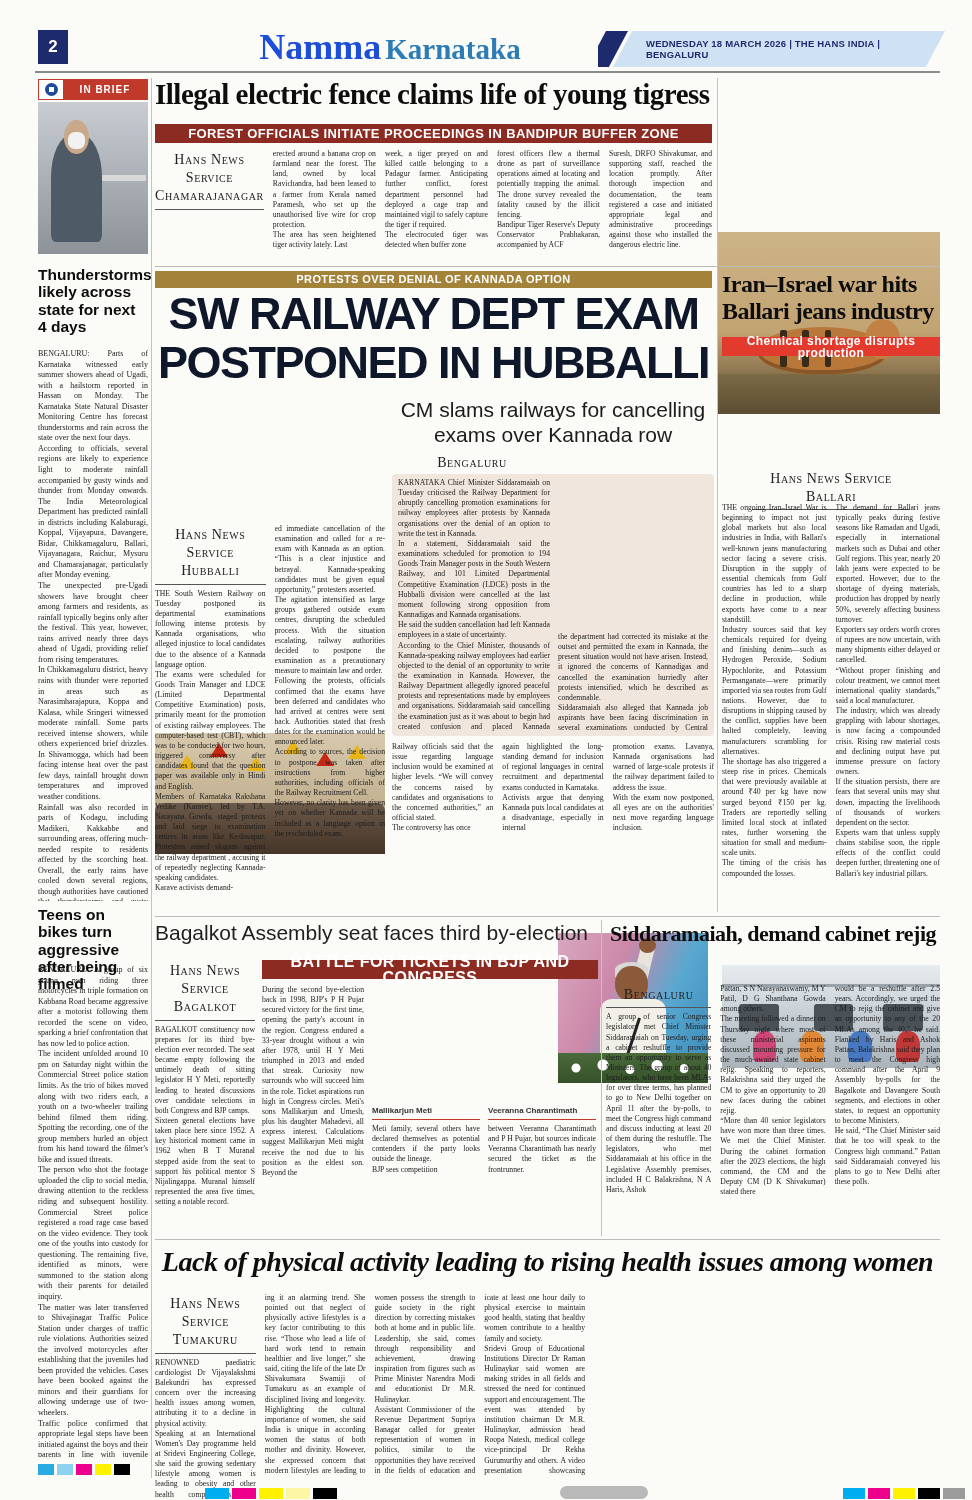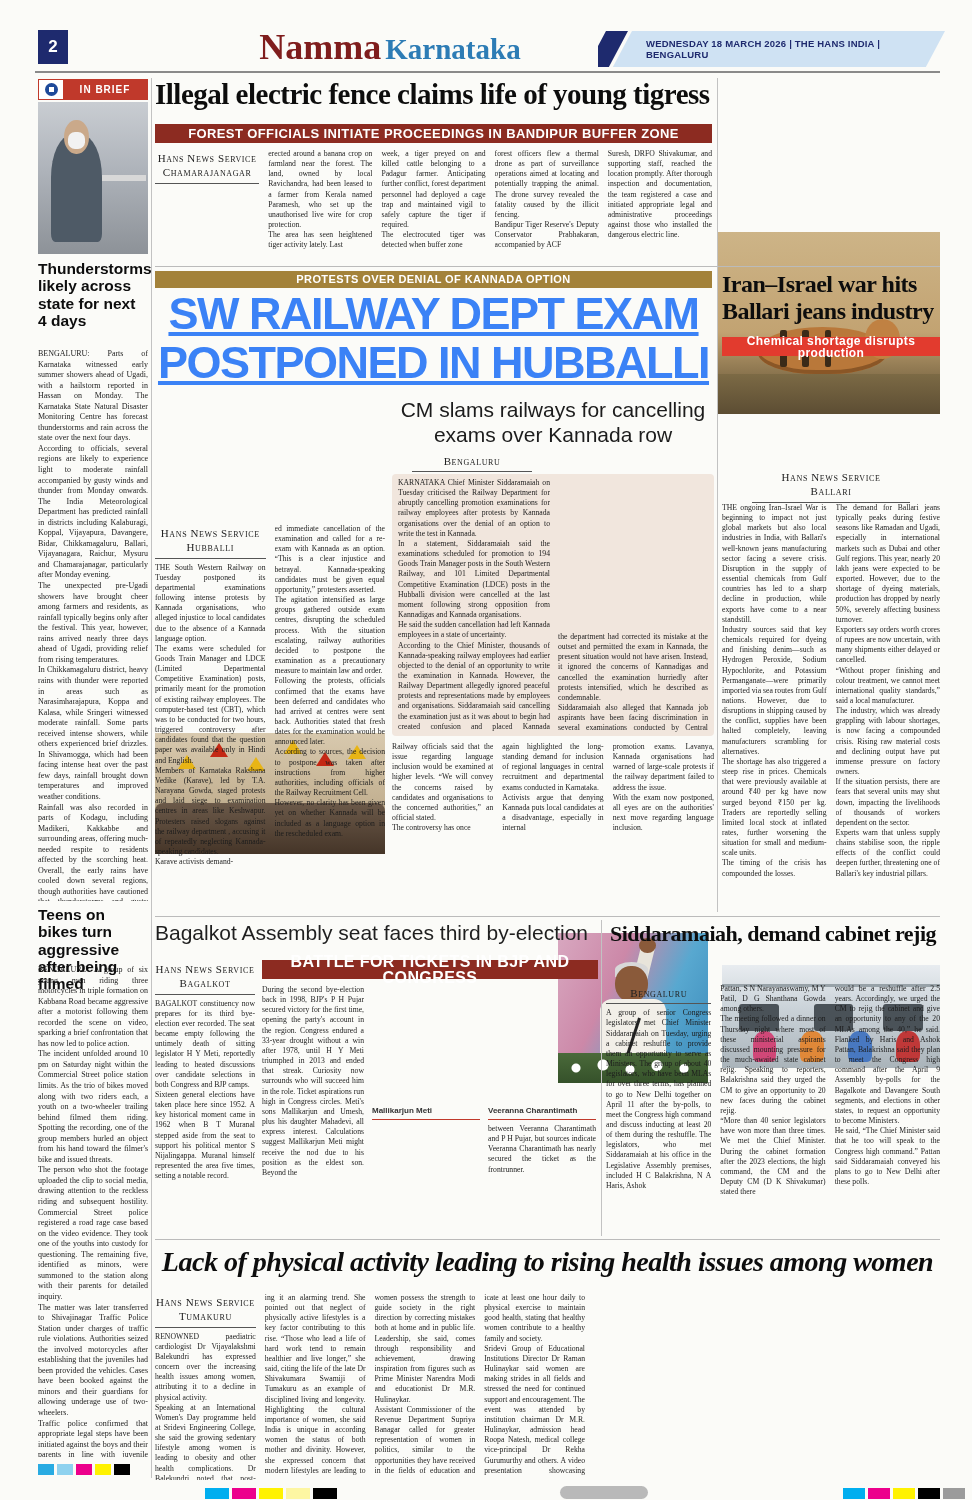--- a/index.html
+++ b/index.html
@@ -1,21 +1,21 @@
 <!DOCTYPE html>
 <html><head>
 <meta charset="utf-8">
 <style>
   html,body{margin:0;padding:0;background:#e8e8e4;}
   #page{position:relative;width:972px;height:1500px;background:#fbfbf8;margin:0 auto;overflow:hidden;
         font-family:"Liberation Serif",serif;color:#161616;}
   .abs{position:absolute;}
   .bt{font:7.7px/1.32 "Liberation Serif",serif;text-align:justify;white-space:pre-line;overflow:hidden;color:#1c1c1c;}
   .bt-lg{font-size:8px;}
-  .byl{font-family:"Liberation Serif",serif;font-variant:small-caps;text-align:center;font-size:11px;
+  .byl{font-family:"Liberation Serif",serif;font-variant:small-caps;text-align:center;font-size:14px;
        letter-spacing:.6px;color:#222;line-height:1.3;padding:2px 0 3px;border-bottom:1px solid #555;margin-bottom:4px;}
   .byl .loc{display:block;}
   .kicker{color:#fff;font:bold 12px/1 "Liberation Sans",sans-serif;letter-spacing:.4px;
           display:flex;align-items:center;justify-content:center;text-align:center;}
   .maroon{background:#8c2b21;}
   .gold{background:#a3823a;}
   .redbar{background:#e23b2e;}
   .serifhead{font-family:"Liberation Serif",serif;font-weight:bold;color:#0d0d0d;}
   .sanslight{font-family:"Liberation Sans",sans-serif;font-weight:400;color:#1f1f1f;}
   .rule-h{background:#999;}
@@ -61,21 +61,21 @@
   .ph-fact .w3{left:58%;background:#4878c0}.ph-fact .w4{left:80%;background:#c03838}
 </style>
 </head>
 <body>
 
 <div id="page">
 
   <div class="abs" style="left:38px;top:30px;width:30px;height:34px;background:#1e2a6e;color:#fff;display:flex;align-items:center;justify-content:center;font:bold 17px 'Liberation Sans',sans-serif;">2</div>
 
   <div class="abs" style="left:210px;top:26px;width:360px;text-align:center;white-space:nowrap;">
-    <span style="font:bold 36px 'Liberation Serif',serif;color:#7f1d1d;">Namma</span>
+    <span style="font:bold 36px 'Liberation Serif',serif;color:#1d4ed8;">Namma</span>
     <span style="font:bold 29px 'Liberation Serif',serif;color:#2d7cb5;">Karnataka</span>
   </div>
 
   <div class="abs" style="left:598px;top:31px;width:347px;height:36px;overflow:hidden;">
     <div class="abs" style="left:34px;top:0;width:313px;height:36px;background:#cfe2f3;transform:skewX(-28deg);transform-origin:top left;"></div>
     <div class="abs" style="left:8px;top:0;width:22px;height:36px;background:#1e2a6e;transform:skewX(-28deg);transform-origin:top left;"></div>
     <div class="abs" style="left:48px;top:0;width:295px;height:36px;display:flex;align-items:center;justify-content:center;font:bold 9.5px 'Liberation Sans',sans-serif;color:#1e2a6e;letter-spacing:.2px;">WEDNESDAY 18 MARCH 2026 | THE HANS INDIA | BENGALURU</div>
   </div>
 
   <div class="abs rule-h" style="left:35px;top:71px;width:905px;height:2px;background:#8a8a8a;"></div>
@@ -91,21 +91,21 @@
     <div style="flex:1;background:#c0392b;color:#fff;display:flex;align-items:center;justify-content:center;font:bold 10px 'Liberation Sans',sans-serif;letter-spacing:1px;">IN BRIEF</div>
   </div>
 
   <div class="abs photo ph-brief" style="left:38px;top:102px;width:110px;height:152px;">
     <div class="fig"></div>
       <div class="head"></div>
       <div class="mask"></div>
       <div class="rail"></div>
   </div>
 
-  <div class="abs" style="left:38px;top:260px;width:110px;height:84px;font:bold 15.5px/1.12 'Liberation Sans',sans-serif;color:#0d0d0d;">Thunderstorms likely across state for next 4 days</div>
+  <div class="abs" style="left:38px;top:266px;width:110px;height:84px;font:bold 15.5px/1.12 'Liberation Sans',sans-serif;color:#0d0d0d;">Thunderstorms likely across state for next 4 days</div>
   <div class="abs bt bt-lg" style="left:38px;top:349px;width:110px;height:552px;">BENGALURU: Parts of Karnataka witnessed early summer showers ahead of Ugadi, with a hailstorm reported in Hassan on Monday. The Karnataka State Natural Disaster Monitoring Centre has forecast thunderstorms and rain across the state over the next four days.
 According to officials, several regions are likely to experience light to moderate rainfall accompanied by gusty winds and thunder from Monday onwards. The India Meteorological Department has predicted rainfall in districts including Kalaburagi, Koppal, Vijayapura, Davangere, Bidar, Chikkamagaluru, Ballari, Vijayanagara, Raichur, Mysuru and Chamarajanagar, particularly after Monday evening.
 The unexpected pre-Ugadi showers have brought cheer among farmers and residents, as rainfall typically begins only after the festival. This year, however, rains arrived nearly three days ahead of Ugadi, providing relief from rising temperatures.
 In Chikkamagaluru district, heavy rains with thunder were reported in areas such as Narasimharajapura, Koppa and Kalasa, while Sringeri witnessed moderate rainfall. Some parts received intense showers, while others experienced brief drizzles. In Shivamogga, which had been facing intense heat over the past few days, rainfall brought down temperatures and improved weather conditions.
 Rainfall was also recorded in parts of Kodagu, including Madikeri, Kakkabbe and surrounding areas, offering much-needed respite to residents affected by the scorching heat. Overall, the early rains have cooled down several regions, though authorities have cautioned that thunderstorms and gusty winds are likely to continue across Karnataka in the coming days.</div>
 
   <div class="abs" style="left:38px;top:906px;width:110px;height:55px;font:bold 15.5px/1.12 'Liberation Sans',sans-serif;color:#0d0d0d;">Teens on bikes turn aggressive after being filmed</div>
   <div class="abs bt bt-lg" style="left:38px;top:965px;width:110px;height:492px;">BENGALURU: A group of six young men riding three motorcycles in triple formation on Kabbana Road became aggressive after a motorist following them recorded the scene on video, sparking a brief confrontation that has now led to police action.
 The incident unfolded around 10 pm on Saturday night within the Commercial Street police station limits. As the trio of bikes moved along with two riders each, a youth on a two-wheeler trailing behind filmed them riding. Spotting the recording, one of the group members hurled an object from his hand toward the filmer's bike and issued threats.
 The person who shot the footage uploaded the clip to social media, drawing attention to the reckless riding and subsequent hostility. Commercial Street police registered a road rage case based on the video evidence. They took one of the youths into custody for questioning. The remaining five, identified as minors, were summoned to the station along with their parents for detailed inquiry.
@@ -139,21 +139,21 @@
       <div class="body"></div>
       <div class="hd"></div>
       <div class="st1"></div>
       <div class="st2"></div>
       <div class="st3"></div>
   </div>
 
   <div class="abs rule-h" style="left:155px;top:266px;width:785px;height:1px;background:#bbb;"></div>
 
   <div class="abs kicker gold" style="left:155px;top:271px;width:557px;height:17px;font-size:11px;">PROTESTS OVER DENIAL OF KANNADA OPTION</div>
-  <div class="abs" style="left:155px;top:290px;width:557px;height:104px;text-align:center;font:900 45px/1.08 'Liberation Sans',sans-serif;color:#3b82f6;letter-spacing:-1.5px;text-decoration:underline;">
+  <div class="abs" style="left:155px;top:290px;width:557px;height:104px;text-align:center;font:900 45px/1.08 'Liberation Sans',sans-serif;color:#0f172a;letter-spacing:-1.5px;">
     <div>SW RAILWAY DEPT EXAM</div>
     <div>POSTPONED IN HUBBALLI</div>
   </div>
 
   <div class="abs photo ph-protest" style="left:155px;top:399px;width:230px;height:121px;">
     <div class="crowd"></div>
     <div class="flag fy" style="left:10%;top:18%;"></div>
       <div class="flag fr" style="left:24%;top:8%;"></div>
     <div class="flag fy" style="left:40%;top:20%;"></div>
       <div class="flag fy" style="left:56%;top:6%;"></div>
@@ -258,20 +258,22 @@
     </div>
     <div class="bt" style="height:240px;">BAGALKOT constituency now prepares for its third bye-election ever recorded. The seat became empty following the untimely death of sitting legislator H Y Meti, reportedly leading to heated discussions over candidate selections in both Congress and BJP camps.
 Sixteen general elections have taken place here since 1952. A key historical moment came in 1962 when B T Muranal stepped aside from the seat to support his political mentor S Nijalingappa. Muranal himself represented the area five times, setting a notable record.</div>
   </div>
 
   <div class="abs kicker maroon" style="left:262px;top:960px;width:336px;height:19px;font-size:16px;">BATTLE FOR TICKETS IN BJP AND CONGRESS</div>
 
   <div class="abs bt" style="left:262px;top:985px;width:102px;height:250px;">During the second bye-election back in 1998, BJP's P H Pujar secured victory for the first time, opening the party's account in the region. Congress endured a 33-year drought without a win after 1978, until H Y Meti triumphed in 2013 and ended that streak. Curiosity now surrounds who will succeed him in the role. Ticket aspirations run high in Congress circles. Meti's sons Mallikarjun and Umesh, plus his daughter Mahadevi, all express interest. Calculations suggest Mallikarjun Meti might receive the nod due to his position as the eldest son. Beyond the</div>
 
   <div class="abs cap" style="left:372px;top:1103px;width:108px;">Mallikarjun Meti</div>
+  <div class="abs bt" style="left:372px;top:1124px;width:108px;height:111px;">Meti family, several others have declared themselves as potential contenders if the party looks outside the lineage.
+BJP sees competition</div>
 
   <div class="abs cap" style="left:488px;top:1103px;width:108px;">Veeranna Charantimath</div>
   <div class="abs bt" style="left:488px;top:1124px;width:108px;height:111px;">between Veeranna Charantimath and P H Pujar, but sources indicate Veeranna Charantimath has nearly secured the ticket as the frontrunner.</div>
 
   <div class="abs rule-v" style="left:601px;top:920px;height:316px;"></div>
 
   <div class="abs serifhead" style="left:606px;top:921px;width:334px;height:58px;text-align:center;font-size:22px;line-height:1.2;letter-spacing:-.5px;">
     <div>Siddaramaiah, demand cabinet rejig</div>
   </div>
 

